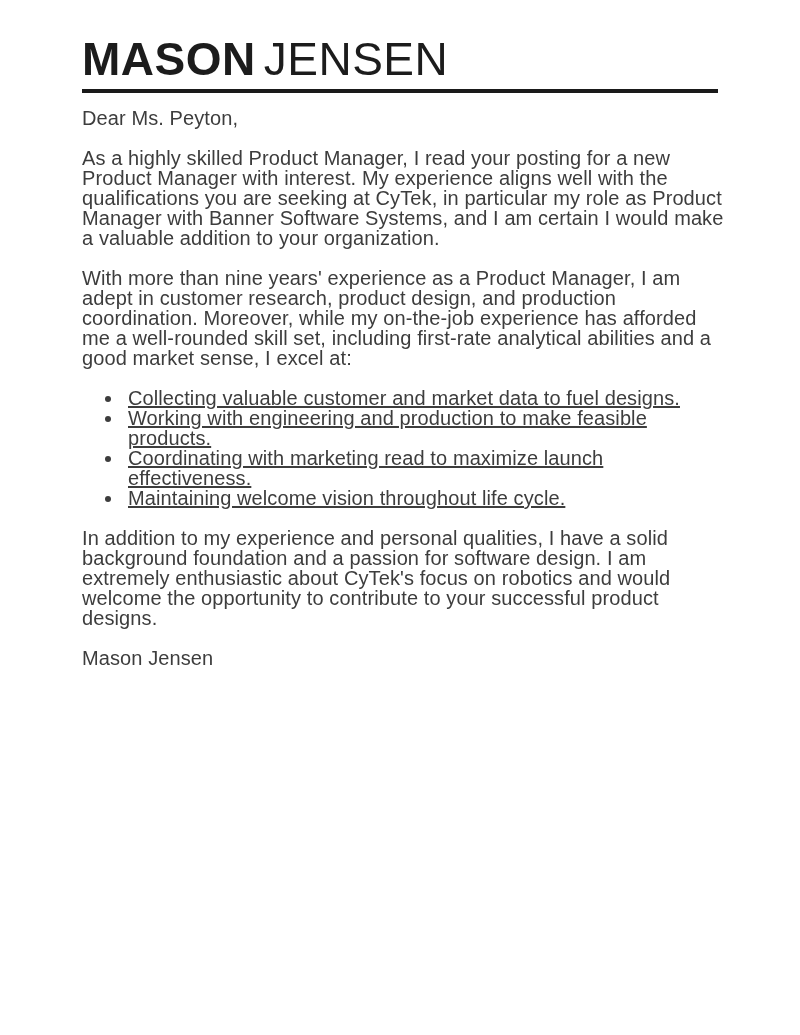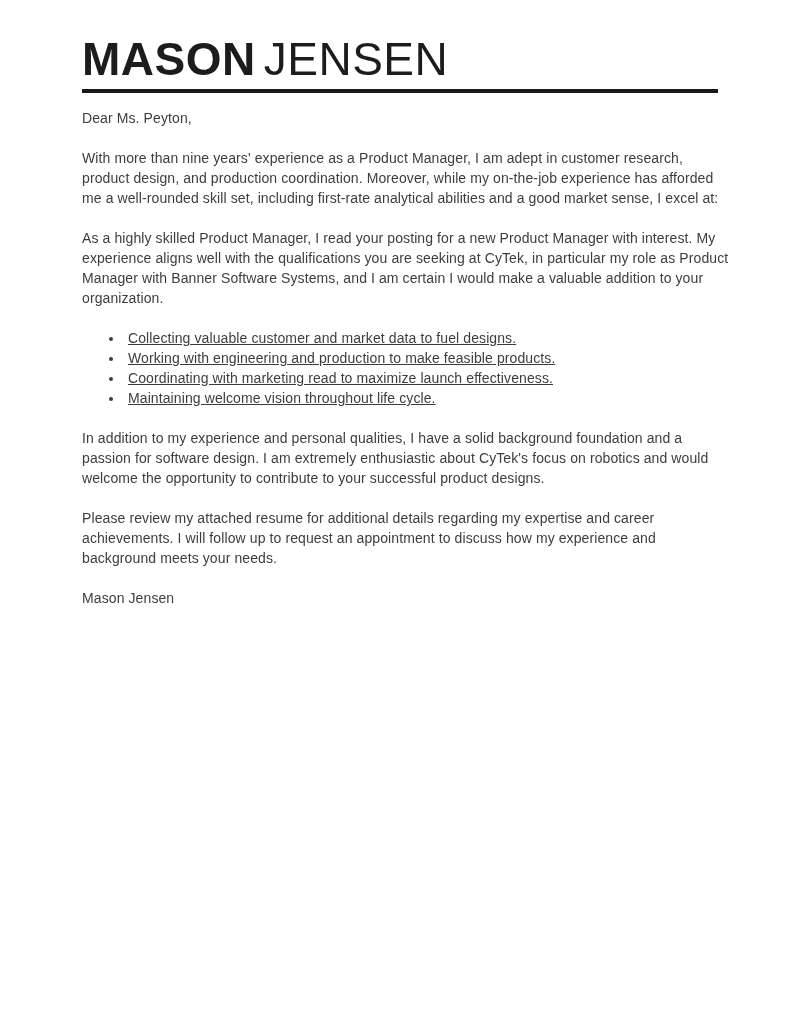--- a/index.html
+++ b/index.html
@@ -40,21 +40,21 @@
     margin-top: 6px;
     font-size: 16px;
     line-height: 21px;
     color: #3d3d3d;
     width: 645px;
     letter-spacing: 0.1px;
   }
   .letter {
     margin-top: 15px;
     width: 648px;
-    font-size: 14px;
+    font-size: 20px;
     line-height: 20px;
     color: #3d3d3d;
     letter-spacing: 0.1px;
   }
   .letter p { margin: 0 0 20px 0; }
   .letter ul {
     margin: 0 0 20px 0;
     padding-left: 42px;
     list-style: disc;
     text-decoration: underline;
@@ -73,34 +73,33 @@
     <span class="first">MASON</span><span class="last">JENSEN</span>
   </div>
 
   <div class="rule"></div>
 
 
   <div class="letter">
 
     <p class="salutation">Dear Ms. Peyton,</p>
 
+    <p>As a highly skilled Product Manager, I read your posting for a new Product Manager with interest. My experience aligns well with the qualifications you are seeking at CyTek, in particular my role as Product Manager with Banner Software Systems, and I am certain I would make a valuable addition to your organization.</p>
+
     <p>With more than nine years' experience as a Product Manager, I am adept in customer research, product design, and production coordination. Moreover, while my on-the-job experience has afforded me a well-rounded skill set, including first-rate analytical abilities and a good market sense, I excel at:</p>
-
-    <p>As a highly skilled Product Manager, I read your posting for a new Product Manager with interest. My experience aligns well with the qualifications you are seeking at CyTek, in particular my role as Product Manager with Banner Software Systems, and I am certain I would make a valuable addition to your organization.</p>
 
     <ul>
       <li>Collecting valuable customer and market data to fuel designs.</li>
       <li>Working with engineering and production to make feasible products.</li>
       <li>Coordinating with marketing read to maximize launch effectiveness.</li>
       <li>Maintaining welcome vision throughout life cycle.</li>
     </ul>
 
     <p>In addition to my experience and personal qualities, I have a solid background foundation and a passion for software design. I am extremely enthusiastic about CyTek's focus on robotics and would welcome the opportunity to contribute to your successful product designs.</p>
 
-    <p>Please review my attached resume for additional details regarding my expertise and career achievements. I will follow up to request an appointment to discuss how my experience and background meets your needs.</p>
 
 
 
     <p class="signature">Mason Jensen</p>
 
   </div>
 
 </div>
 
 </body></html>

